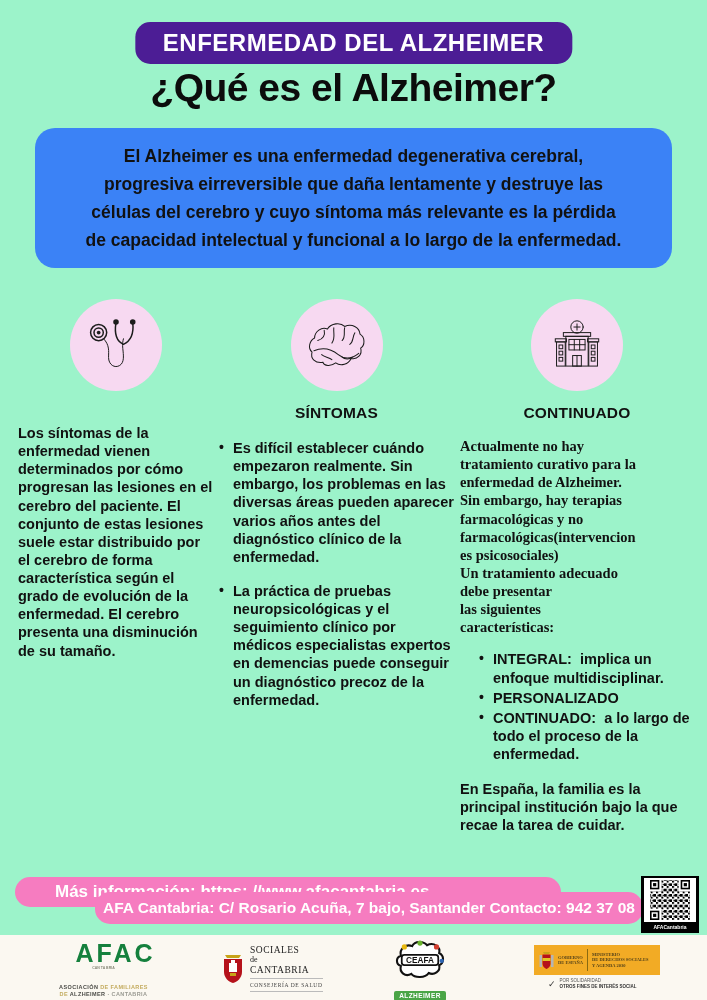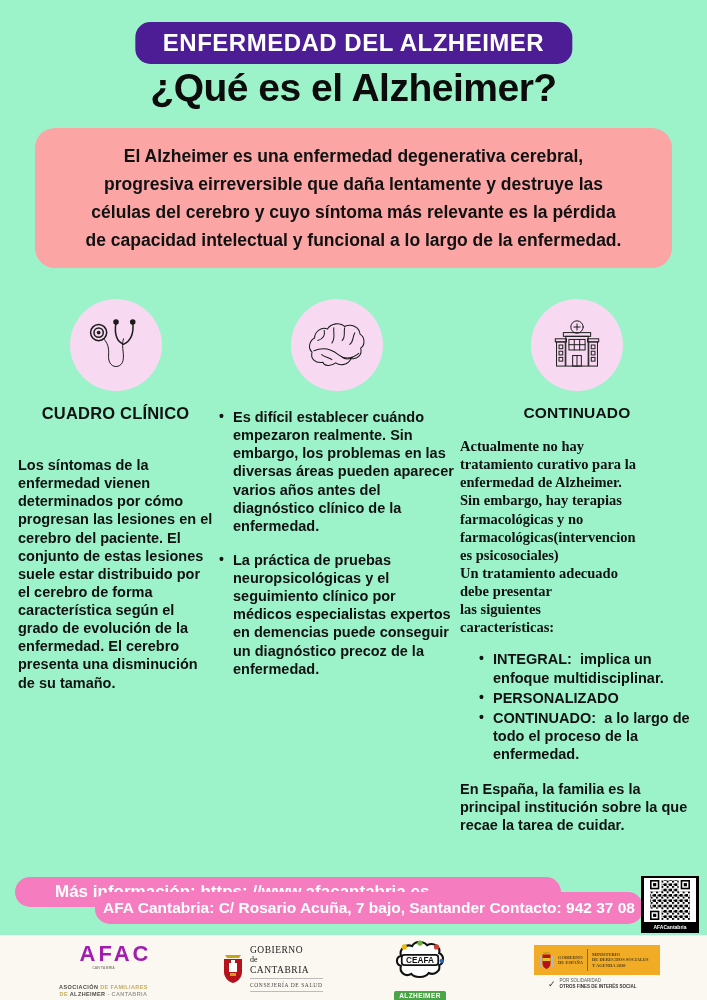--- a/index.html
+++ b/index.html
@@ -13,21 +13,21 @@
     background:#4c1d95; color:#fff; font-weight:bold; font-size:24px;
     padding:7px 28px; border-radius:15px; white-space:nowrap; letter-spacing:.5px;
   }
   .title {
     position:absolute; top:66px; left:0; width:100%; margin:0;
     text-align:center; font-size:39px; font-weight:bold; color:#0c0c0c; letter-spacing:-.5px;
   }
   
   .intro-box {
     position:absolute; left:35px; top:128px; width:637px; height:140px;
-    background:#fca5a5; border-radius:20px; box-sizing:border-box;
+    background:#3b82f6; border-radius:20px; box-sizing:border-box;
     display:flex; align-items:center; justify-content:center; padding:8px 10px;
   }
   .intro-box p {
     margin:0; font-size:17.5px; font-weight:bold; text-align:center;
     line-height:1.6; white-space:pre-line;
   }
   
   .col { position:absolute; top:295px; }
   .col-1 { left:18px;  width:195px; }
   .col-2 { left:218px; width:237px; }
@@ -67,21 +67,21 @@
   }
   .qr-wrap svg { display:block; background:#fff; width:52px; height:44px; }
   .qr-label { color:#fff; font-size:5px; font-weight:bold; line-height:10px; }
   
   .logo-strip {
     position:absolute; left:0; top:935px; width:707px; height:65px; background:#fbf8f1;
   }
   .logo { position:absolute; }
   
   .logo-afac { left:46px; top:6px; width:115px; text-align:center; }
-  .afac-word { font-size:22px; font-weight:bold; letter-spacing:3px; color:#a21caf; line-height:25px;margin-left:24px; }
+  .afac-word { font-size:25px; font-weight:bold; letter-spacing:3px; color:#15803d; line-height:25px;margin-left:24px; }
   .afac-badge { font-size:3.5px; font-weight:bold; color:#8a8a7a; vertical-align:top; display:inline-block; text-align:left; line-height:4px; }
   .afac-sub { font-size:5.5px; font-weight:bold; letter-spacing:.4px; line-height:7px; }
   .afac-dark { color:#4a4a46; } .afac-gold { color:#c3ab5e; } .afac-gray { color:#9a9a92; }
   
   .logo-gob { left:222px; top:10px; display:flex; align-items:center; gap:6px; }
   .gob-text { font-family:"Liberation Serif", serif; color:#222; line-height:10px; }
   .gob-l1,.gob-l3 { font-size:9.5px; letter-spacing:.5px; }
   .gob-l2 { font-size:8px; }
   .gob-sub { font-size:5.5px; letter-spacing:.6px; color:#444; margin-top:3px; border-top:0.5px solid #bbb; border-bottom:0.5px solid #bbb; padding:1px 0; }
   
@@ -122,39 +122,39 @@
       <svg width="62" height="62" viewBox="0 0 100 100">
         <circle class="ln" cx="22" cy="30" r="13"></circle>
         <circle class="ln" cx="22" cy="30" r="7.5"></circle>
         <circle cx="22" cy="30" r="3" fill="#1c1c1c"></circle>
         <path class="thin" d="M30 40 C40 50 38 60 38 70 C38 82 48 88 56 83 C64 78 62 66 61 56 C60 48 61 44 62 40"></path>
         <path class="ln" d="M50 14 C47 32 51 44 62 49 C73 44 79 32 77 14" stroke-width="4"></path>
         <circle cx="50" cy="13" r="4.5" fill="#1c1c1c"></circle>
         <circle cx="77" cy="13" r="4.5" fill="#1c1c1c"></circle>
       </svg>
     </div>
-    <div class="col-heading">CUADRO CLÍNICO</div>
     <div class="col-body">
       <p>Los síntomas de la enfermedad vienen determinados por cómo progresan las lesiones en el cerebro del paciente. El conjunto de estas lesiones suele estar distribuido por el cerebro de forma característica según el grado de evolución de la enfermedad. El cerebro presenta una disminución de su tamaño.</p>
     </div>
   </div>
 
   <div class="col col-2">
     <div class="icon-circle">
       <svg width="64" height="60" viewBox="0 0 100 90">
         <path class="thin" d="M28 72 C16 74 8 66 11 56 C4 50 7 38 15 34 C15 24 26 16 35 20 C41 11 55 9 62 16 C73 11 85 17 86 28 C94 33 94 45 87 50 C90 60 82 68 72 66 C68 75 56 79 48 73 C40 79 30 78 28 72 Z"></path>
         <path class="thin" d="M14 54 C28 48 42 52 52 60 C62 68 74 66 84 58"></path>
         <path class="thin" d="M30 22 C32 30 28 36 20 38"></path>
         <path class="thin" d="M45 18 C44 28 48 34 42 42"></path>
         <path class="thin" d="M62 18 C60 26 64 32 58 38"></path>
         <path class="thin" d="M78 26 C74 32 76 40 70 44"></path>
         <path class="thin" d="M26 60 C30 64 38 64 42 68"></path>
         <path class="thin" d="M58 64 C62 68 70 68 74 64"></path>
       </svg>
     </div>
+    <div class="col-heading">SÍNTOMAS</div>
     <ul class="bullets">
       <li>Es difícil establecer cuándo empezaron realmente. Sin embargo, los problemas en las diversas áreas pueden aparecer varios años antes del diagnóstico clínico de la enfermedad.</li>
       <li>La práctica de pruebas neuropsicológicas y el seguimiento clínico por médicos especialistas expertos en demencias puede conseguir un diagnóstico precoz de la enfermedad.</li>
     </ul>
   </div>
 
   <div class="col col-3">
     <div class="icon-circle">
       <svg width="62" height="62" viewBox="0 0 100 100">
         <rect class="thin" x="28" y="30" width="44" height="6"></rect>
@@ -189,21 +189,21 @@
 Un tratamiento adecuado
 debe presentar
 las siguientes
 características:</p>
     </div>
     <ul class="bullets">
       <li>INTEGRAL:  implica un enfoque multidisciplinar.</li>
       <li>PERSONALIZADO</li>
       <li>CONTINUADO:  a lo largo de todo el proceso de la enfermedad.</li>
     </ul>
-    <p class="outro">En España, la familia es la principal institución sobre la que recae la tarea de cuidar.</p>
+    <p class="outro">En España, la familia es la principal institución bajo la que recae la tarea de cuidar.</p>
   </div>
 
   <div class="fbar fbar-1">
     <span>Más información: https: //www.afacantabria.es</span>
   </div>
   <div class="fbar fbar-2">
     <span>AFA Cantabria: C/ Rosario Acuña, 7 bajo, Santander Contacto: 942 37 08 08</span>
   </div>
 
   <div class="qr-wrap">
@@ -253,21 +253,21 @@
 
     <div class="logo logo-gob">
       <svg width="22" height="30" viewBox="0 0 22 30">
         <path d="M3 1 h16 l-2 3 h-12 Z" fill="#c7a317"></path>
         <path d="M2 5 h18 v13 c0 6 -5 10 -9 11 c-4 -1 -9 -5 -9 -11 Z" fill="#b5121b"></path>
         <rect x="7" y="9" width="8" height="9" fill="#fff"></rect>
         <rect x="9" y="6" width="4" height="4" fill="#fff"></rect>
         <rect x="8" y="19" width="6" height="3" fill="#c7a317"></rect>
       </svg>
       <div class="gob-text">
-        <div class="gob-l1">GOBIERNO</div>
+        <div class="gob-l1">SOCIALES</div>
         <div class="gob-l2">de</div>
         <div class="gob-l3">CANTABRIA</div>
         <div class="gob-sub">CONSEJERÍA DE SALUD</div>
       </div>
     </div>
 
     <div class="logo logo-ceafa">
       <svg width="54" height="40" viewBox="0 0 60 46">
         <path d="M8 30 C2 28 2 20 8 18 C6 10 14 4 21 7 C24 1 34 1 38 6 C46 2 54 8 52 15 C58 18 58 26 52 29 C54 36 46 41 40 38 C36 44 24 44 20 39 C13 43 6 37 8 30 Z" fill="#fff" stroke="#111" stroke-width="2.4"></path>
         <circle cx="12" cy="8" r="3" fill="#e8b90f"></circle>

